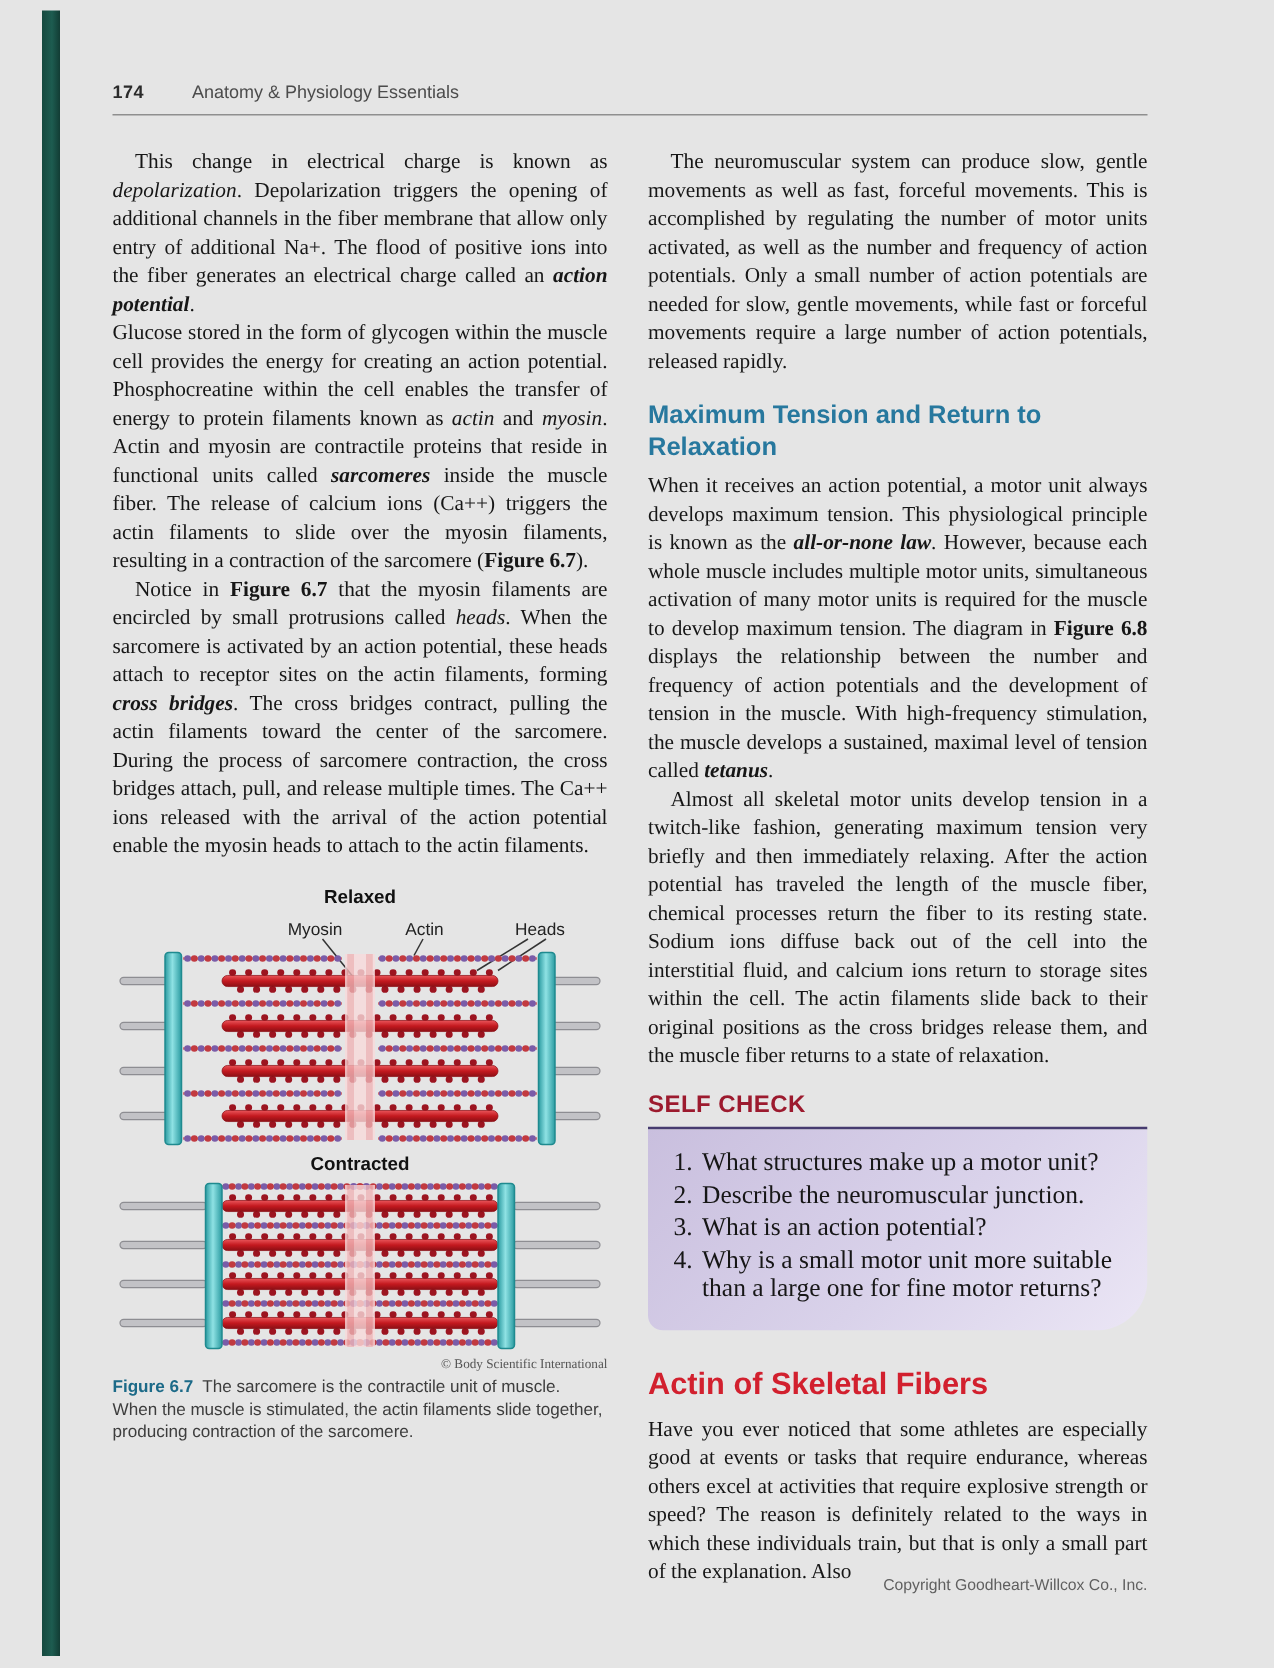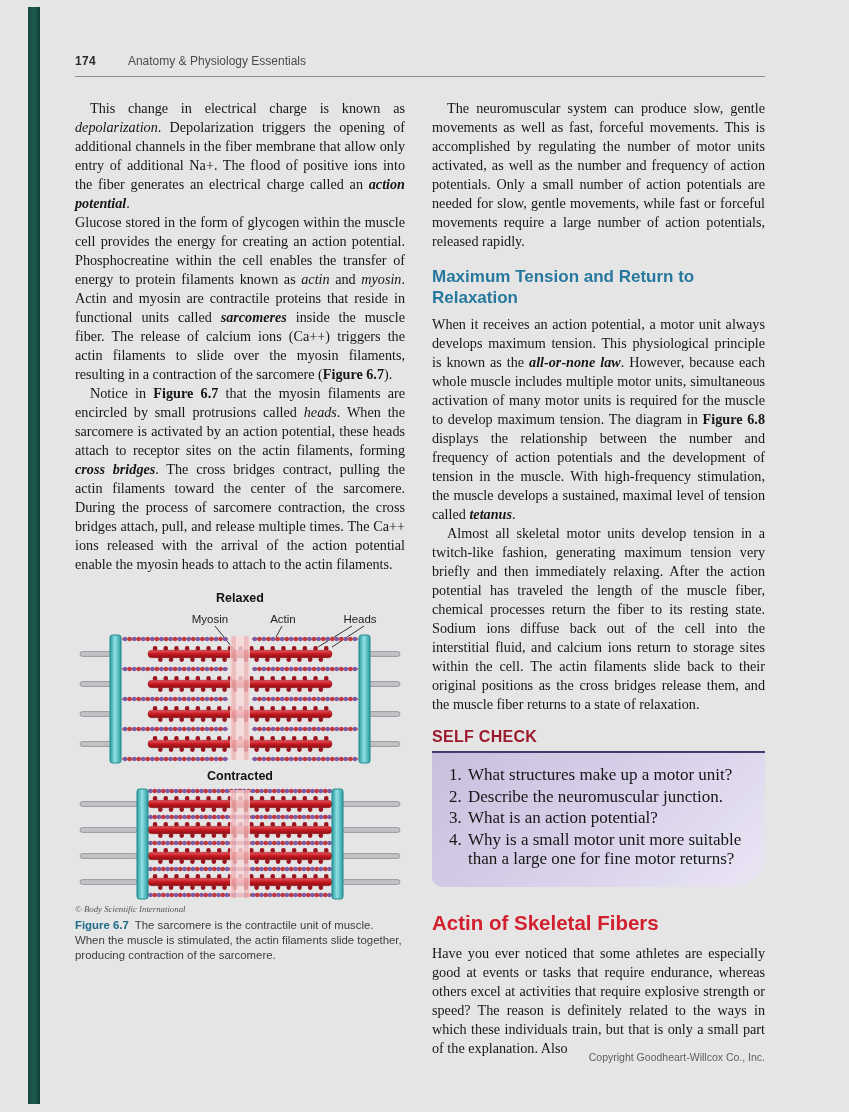--- a/index.html
+++ b/index.html
@@ -32,21 +32,21 @@
   .sc-title { font-family: "Liberation Sans", sans-serif; font-weight: bold; font-size: 16px;
               color: #9c1a2e; margin: 14px 0 5px; letter-spacing: .3px; }
   .sc-box { border-top: 2.5px solid #463b6f;
             background: linear-gradient(135deg, #c9bfde 0%, #d9d2ea 55%, #ebe6f5 100%);
             border-radius: 0 0 34px 10px; padding: 10px 12px 16px 8px; }
   .sc-box ol { margin: 0; padding-left: 26px; font-size: 17px; line-height: 19.5px; color: #161616; }
   .sc-box li { margin: 2px 0; padding-left: 2px; }
 
   .fig { margin: 16px 0 0; }
   .fig svg { display: block; }
-  .fig-credit { font-size: 8.8px; font-style: italic; color: #555; 
+  .fig-credit { font-size: 8.8px; color: #555; text-align: right;
                 margin-top: 2px; font-family: "Liberation Serif", serif; }
   .fig-caption { font-family: "Liberation Sans", sans-serif; font-size: 11.4px; line-height: 14.8px;
                  color: #3d3d3d; margin-top: 4px; }
   .fig-num { font-weight: bold; color: #1c6a88; margin-right: 6px; }
 
   .footer { position: absolute; right: 84px; bottom: 49px;
             font-family: "Liberation Sans", sans-serif; font-size: 10.5px; color: #5f5f5f; }
 
   .svg-bold  { font-family: "Liberation Sans", sans-serif; font-size: 12.5px; font-weight: bold; fill: #111; }
   .svg-label { font-family: "Liberation Sans", sans-serif; font-size: 11.5px; fill: #222; }

